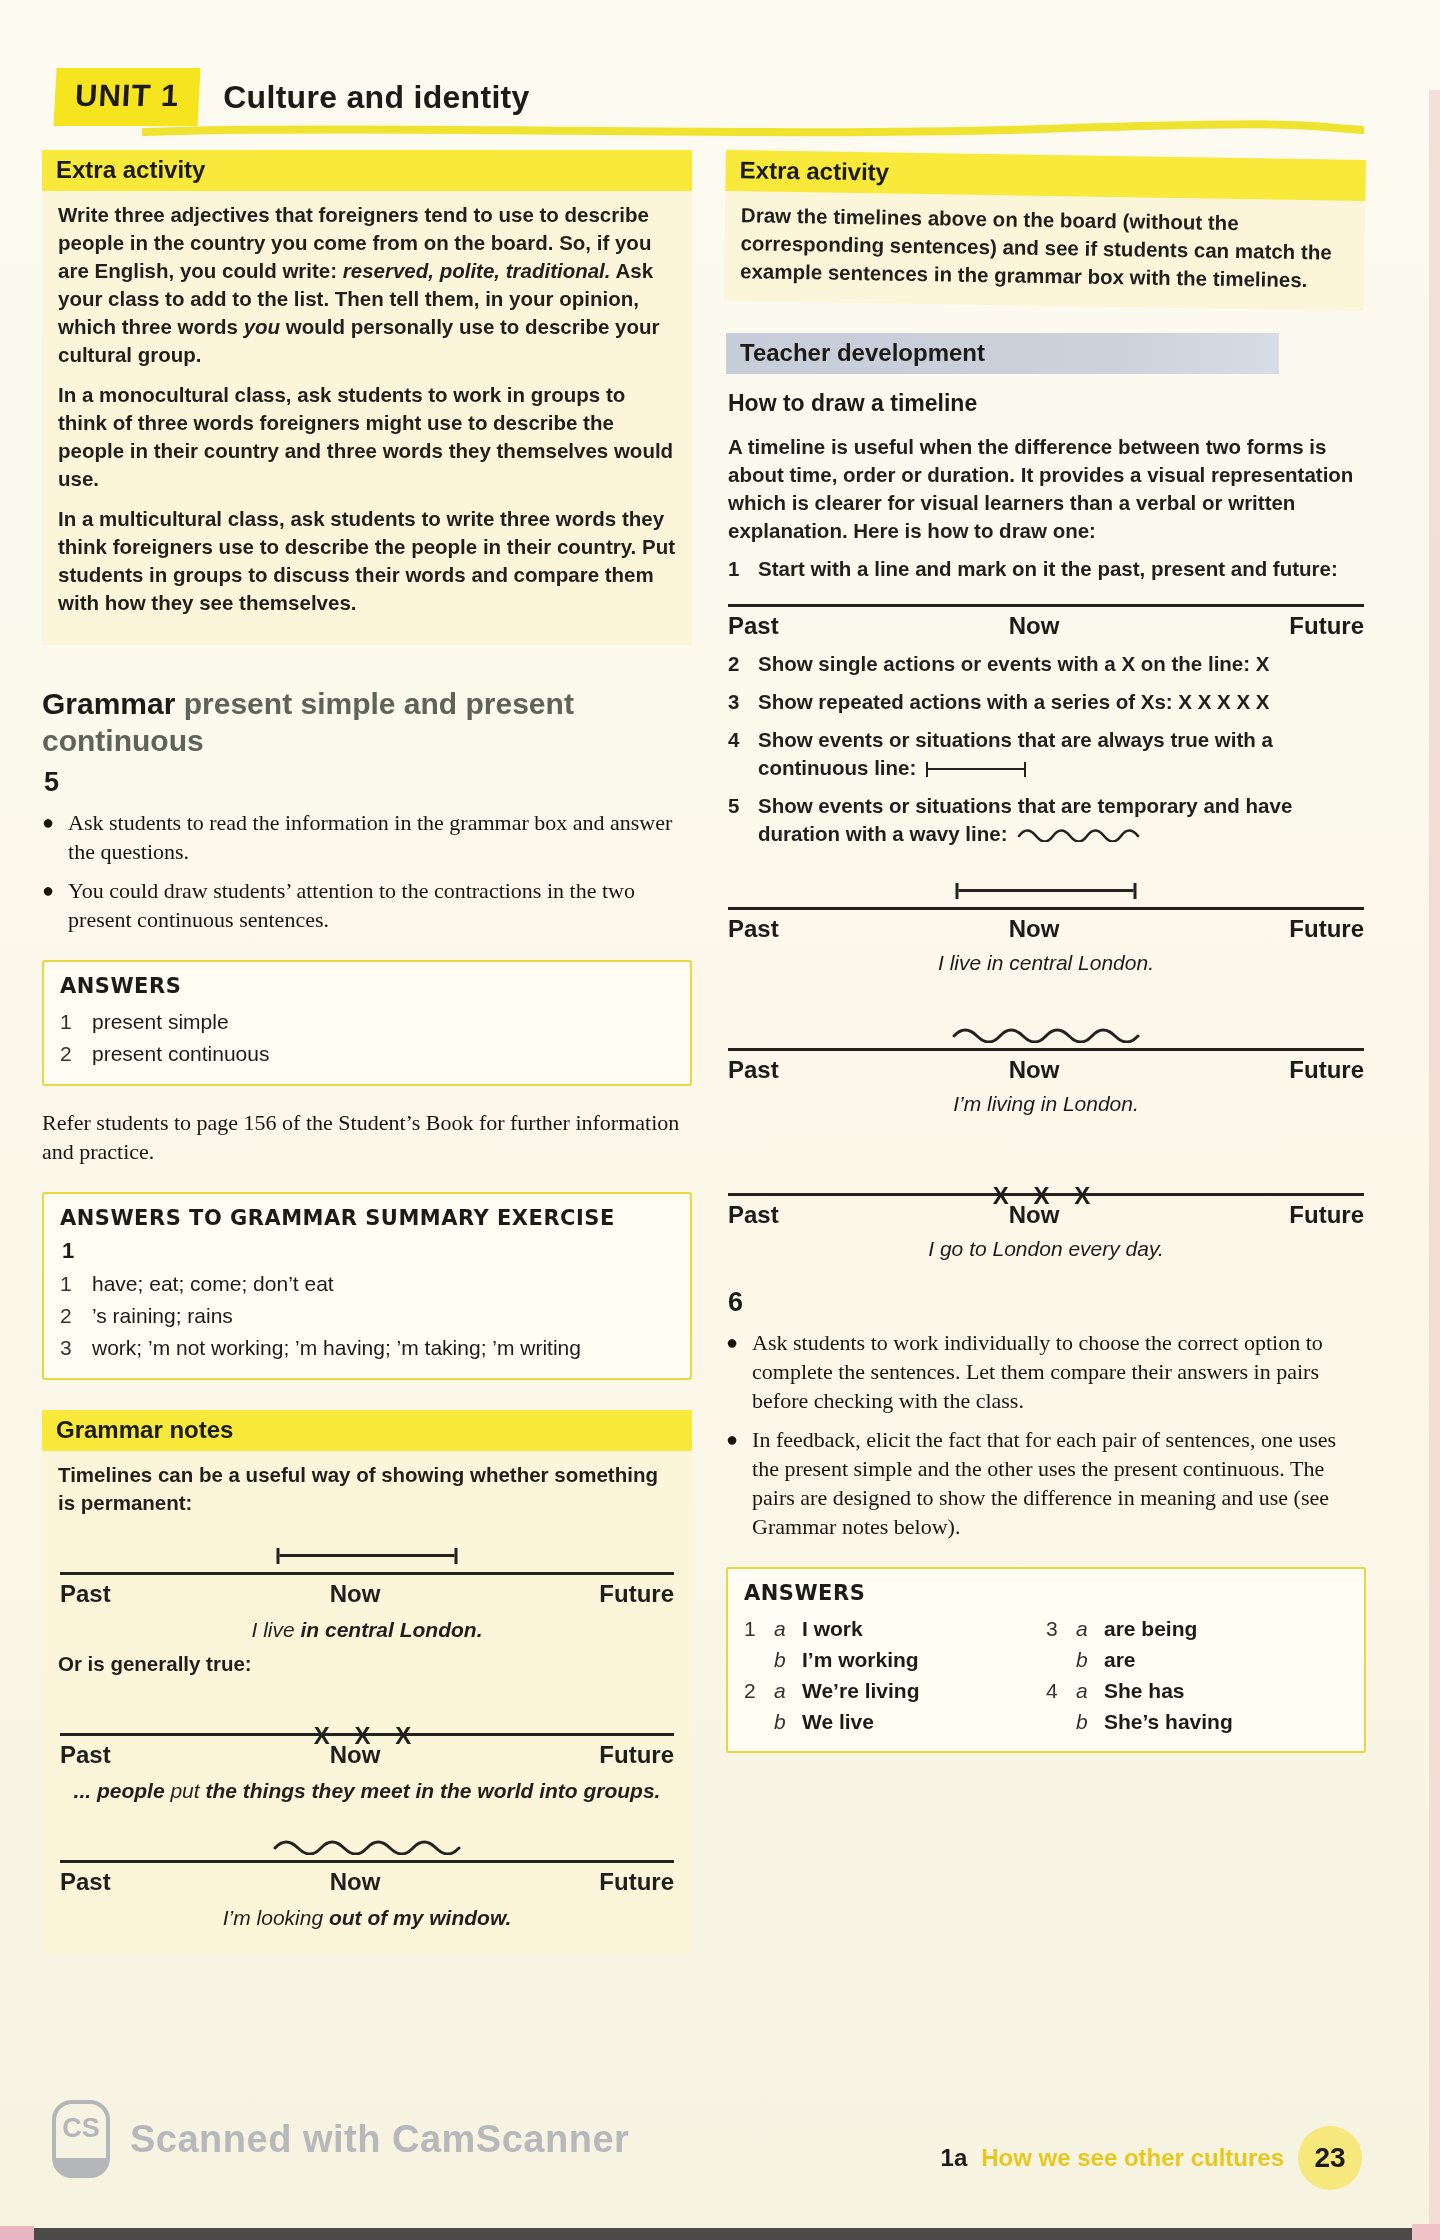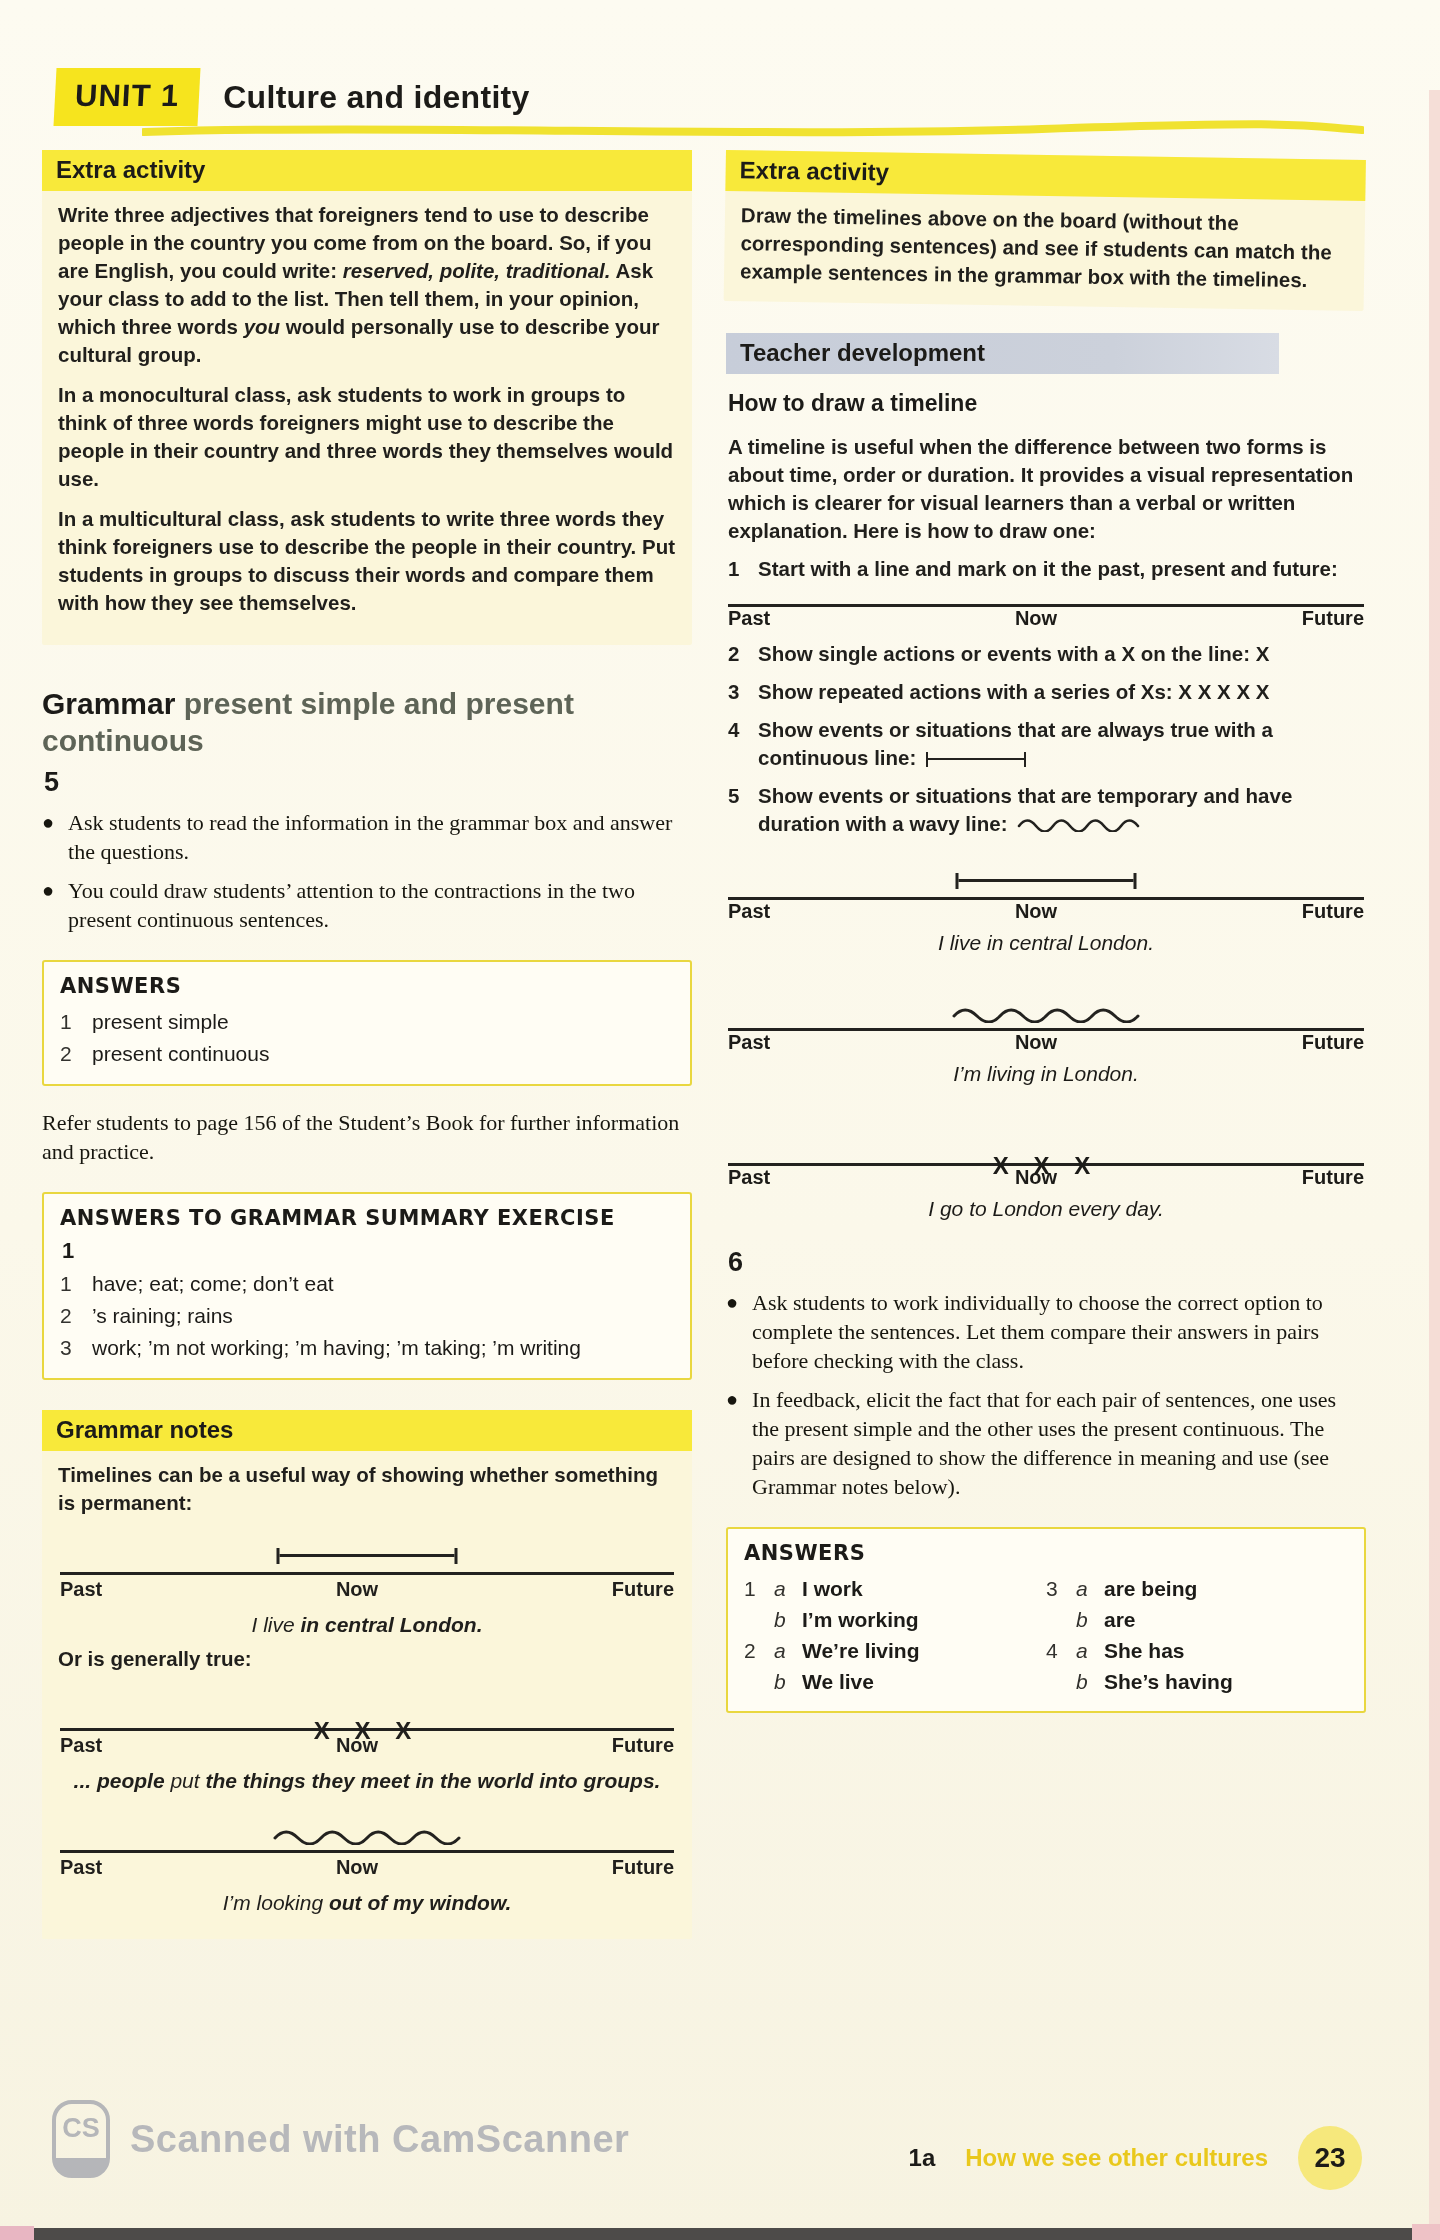--- a/index.html
+++ b/index.html
@@ -44,21 +44,21 @@
   .timeline{margin:22px 2px 6px 2px;}
   .tl-track{position:relative;height:36px;}
   .tl-track.short{height:10px;}
   .tl-line{position:absolute;left:0;right:0;bottom:0;border-top:3px solid #23221f;}
   .marker-bracket{position:absolute;bottom:11px;left:50%;transform:translateX(-50%);
                   width:175px;height:16px;border-left:3px solid #23221f;border-right:3px solid #23221f;}
   .marker-bracket::before{content:"";position:absolute;left:0;right:0;top:6px;border-top:3px solid #23221f;}
   .marker-wavy{position:absolute;bottom:8px;left:50%;transform:translateX(-50%);}
   .marker-x{position:absolute;bottom:-14px;left:50%;transform:translateX(-50%);
             font-size:24px;font-weight:bold;letter-spacing:9px;white-space:nowrap;}
-  .tl-labels{display:flex;justify-content:space-between;font-size:20px;font-weight:bold;}
+  .tl-labels{display:flex;justify-content:space-between;font-size:24px;font-weight:bold;padding-top:5px;}
   .tl-caption{text-align:center;font-style:italic;font-size:21px;margin-top:8px;}
   .tl-caption b{font-weight:normal;}
   .note-para{margin:26px 0 0 0;}
   
   .td-header{background:linear-gradient(90deg,#c7cdd9 0%,#ccd1db 70%,#d8dce4 100%);
              width:82%;padding:6px 14px 7px 14px;font-size:24px;font-weight:bold;margin-top:32px;}
   .td-sub{font-size:23px;font-weight:bold;margin:16px 0 6px 2px;}
   .td-body{margin:16px 0 10px 2px;}
   .td-item{display:flex;gap:12px;margin:10px 0 0 2px;}
   .td-item .n{flex:none;width:18px;font-weight:bold;}
@@ -73,21 +73,21 @@
   .ans-row .an{flex:none;width:18px;color:#33322e;}
   .ans-row .al{flex:none;width:16px;font-style:italic;color:#33322e;}
   .ans-row .at{font-weight:bold;}
   
   .camscanner{position:absolute;left:52px;top:2100px;display:flex;align-items:center;gap:20px;}
   .cs-logo{position:relative;width:58px;height:78px;border:4px solid #b5b6b9;border-radius:20px;
            box-sizing:border-box;display:flex;justify-content:center;color:#b5b6b9;
            font-size:27px;font-weight:bold;padding-top:9px;}
   .cs-bottom{position:absolute;bottom:0;left:0;right:0;height:16px;background:#b5b6b9;border-radius:0 0 7px 7px;}
   .cs-text{font-size:38px;font-weight:bold;color:#b7b8bb;letter-spacing:.5px;}
-  .page-footer{position:absolute;right:78px;top:2126px;display:flex;align-items:center;gap:30px;}
+  .page-footer{position:absolute;right:78px;top:2126px;display:flex;align-items:center;gap:14px;}
   .lesson-code{font-size:24px;font-weight:bold;}
   .lesson-title{font-size:24px;font-weight:bold;color:#e9c81c;}
   .page-circle{width:64px;height:64px;border-radius:50%;background:#f6e87c;display:flex;
                align-items:center;justify-content:center;font-size:28px;font-weight:bold;}
   
   .artifact{position:absolute;}
   .art-right{right:0;top:90px;bottom:0;width:11px;background:#f3d8d2;opacity:.85;}
   .art-bottom{left:0;right:0;bottom:0;height:12px;background:#4d4b49;}
   .art-pink-l{left:0;bottom:0;width:34px;height:14px;background:#e8b6c2;}
   .art-pink-r{right:0;bottom:0;width:28px;height:16px;background:#eec2c6;}

